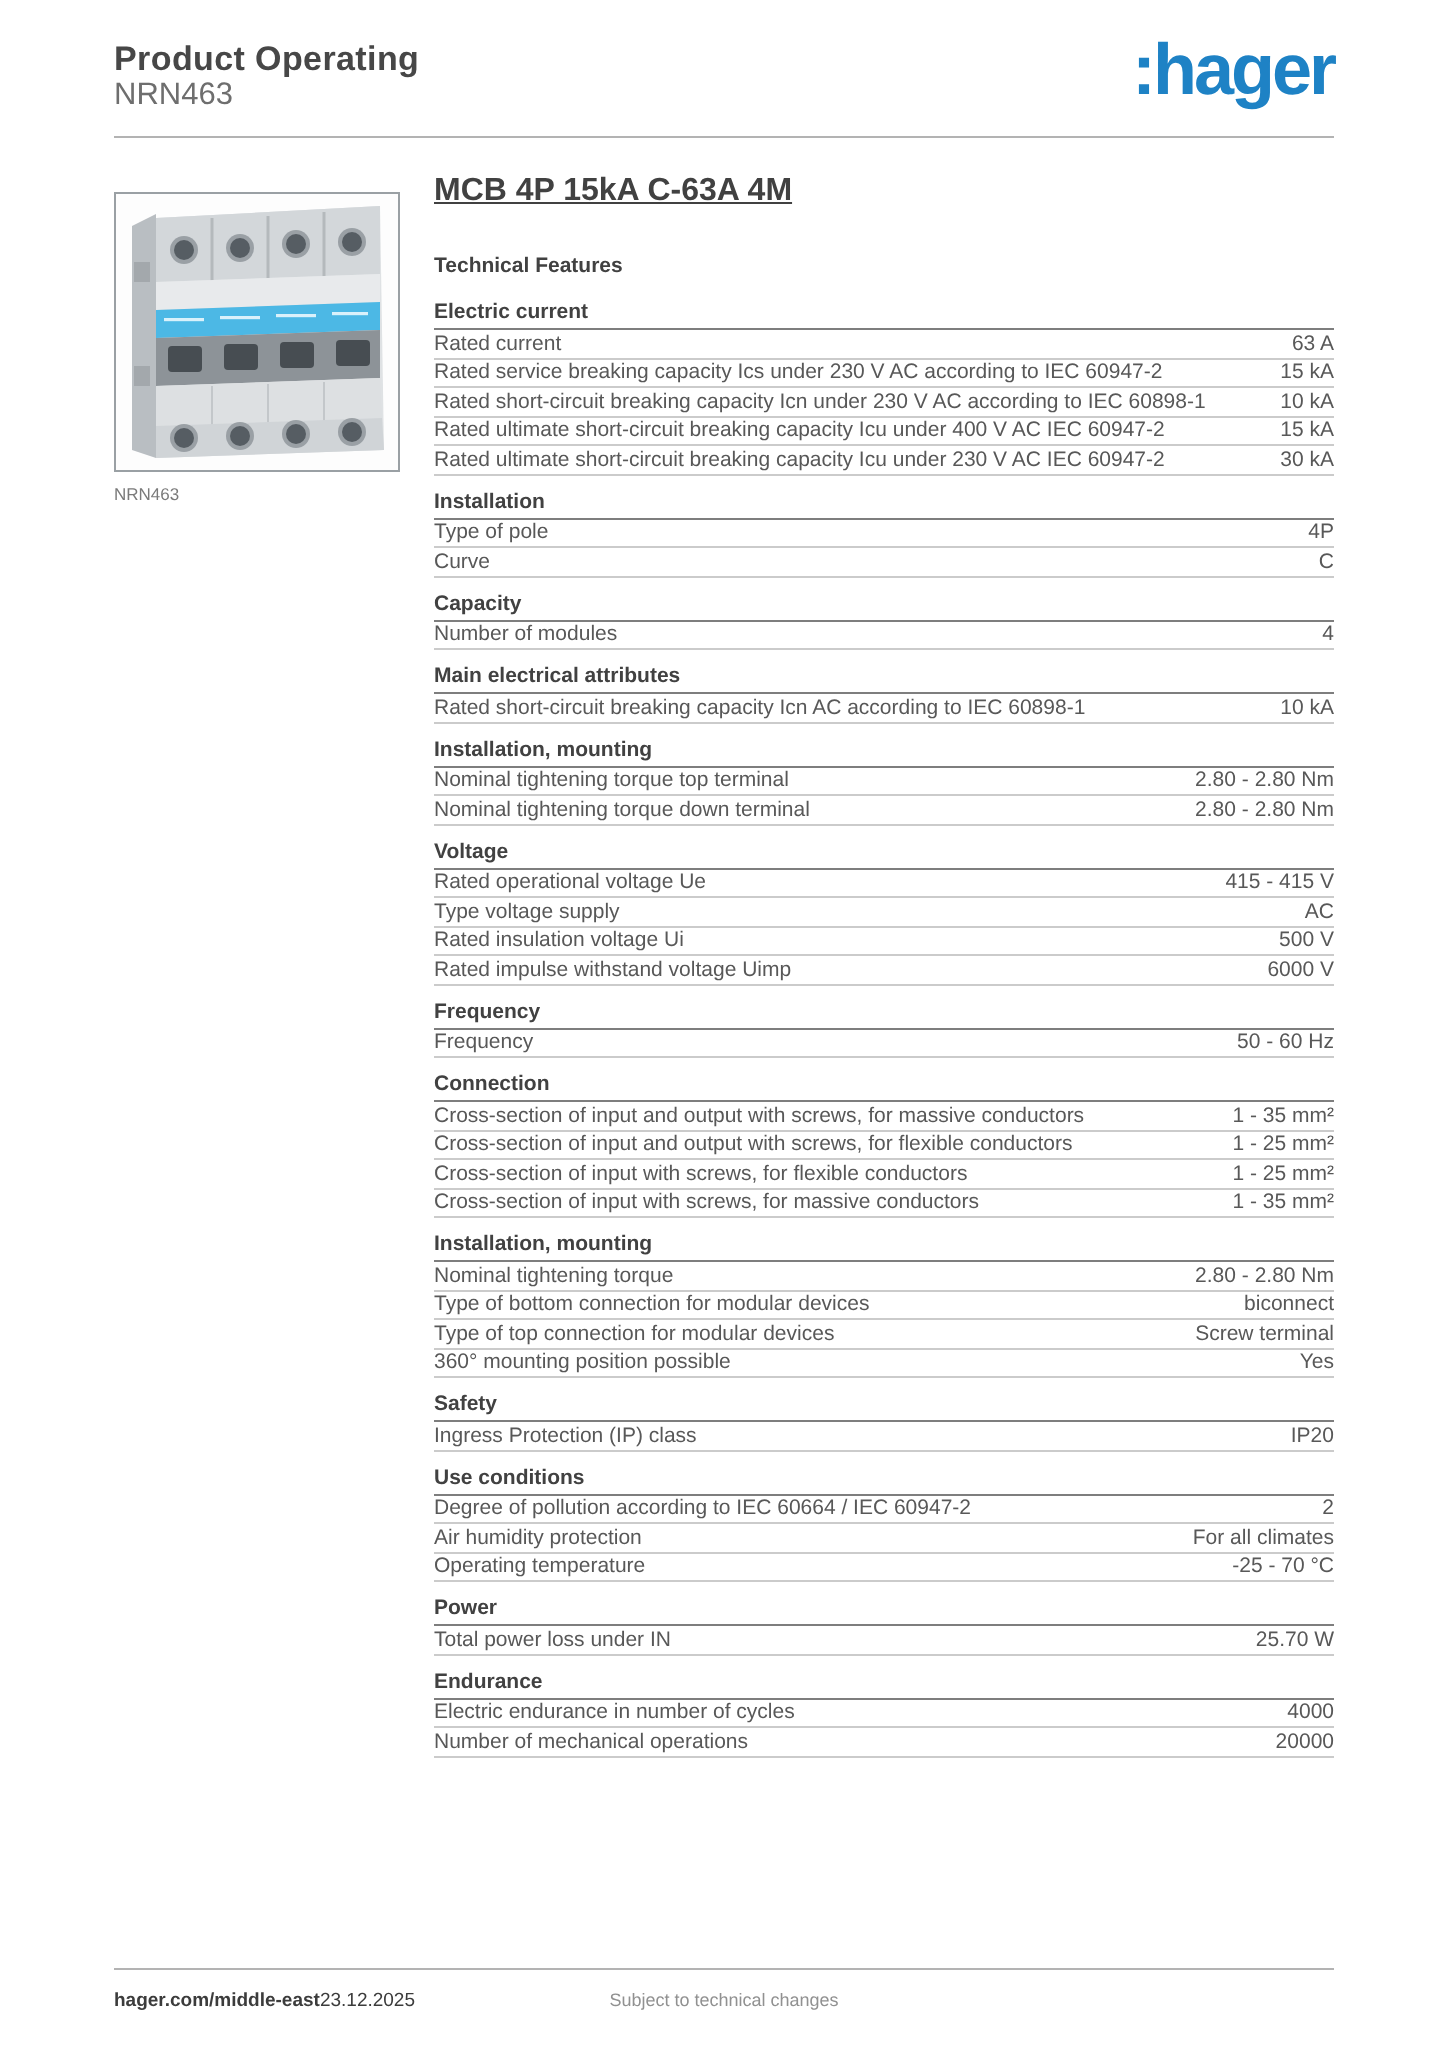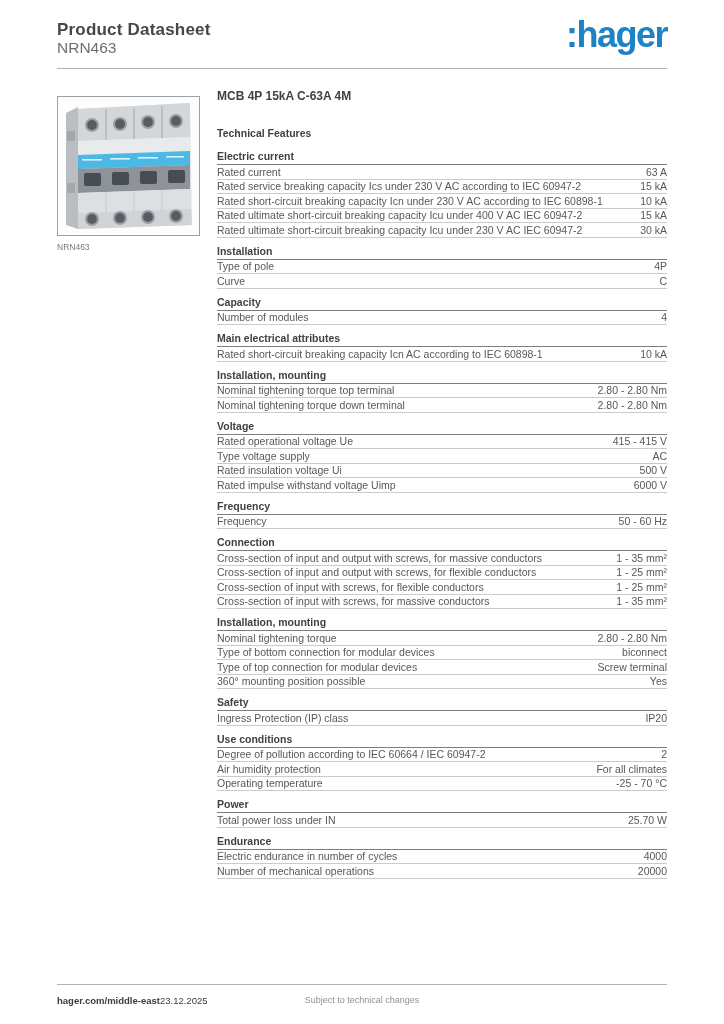--- a/index.html
+++ b/index.html
@@ -24,21 +24,21 @@
   .image-col { position:absolute; left:57px; top:96px; width:143px; }
   .product-image-frame {
     width:143px; height:140px; border:1px solid #9aa0a4; background:#ffffff;
     display:flex; align-items:center; justify-content:center;
   }
   .product-image-frame svg { display:block; }
   .image-caption { margin-top:6px; font-size:8.5px; color:#7a7a7a; }
 
   
   .specs-col { position:absolute; left:217px; top:90px; width:450px; }
-  .specs-title { font-size:12px; font-weight:bold; color:#414141; line-height:12px; margin-bottom:26px; }
+  .specs-title { font-size:16px; font-weight:bold; color:#414141; line-height:12px; margin-bottom:26px;text-decoration:underline; }
   .specs-heading { font-size:10.5px; font-weight:bold; color:#414141; line-height:11px; margin-bottom:12px; }
   .spec-section { margin-bottom:8px; }
   .spec-section-name {
     font-size:10.5px; font-weight:bold; color:#414141; line-height:11px;
     padding-bottom:2px; border-bottom:1px solid #7e7e7e;
   }
   .spec-row {
     display:flex; justify-content:space-between; align-items:baseline;
     padding:1.5px 0 1px; border-bottom:1px solid #cbcbcb;
     font-size:10.5px; line-height:11px; color:#585858;
@@ -55,21 +55,21 @@
   .footer-left { font-size:9.5px; font-weight:bold; color:#3c3c3c; text-decoration:none; }
   .footer-center { font-size:9px; color:#919191; position:absolute; left:0; right:0; text-align:center; top:10px; }
   .footer-right { font-size:9.5px; font-weight:normal; color:#3c3c3c; }
 </style>
 </head>
 <body>
 
 <div class="page">
 
   <div class="page-header">
-    <div class="doc-title">Product Datasheet</div>
+    <div class="doc-title">Product Operating</div>
     <div class="doc-subtitle">NRN463</div>
     <div class="brand-logo">:hager</div>
   </div>
   <div class="header-rule"></div>
 
   <div class="image-col">
     <div class="product-image-frame">
       <svg width="141" height="138" viewBox="0 0 141 138">
 
         <rect x="0" y="0" width="141" height="138" fill="#fdfdfd"></rect>

